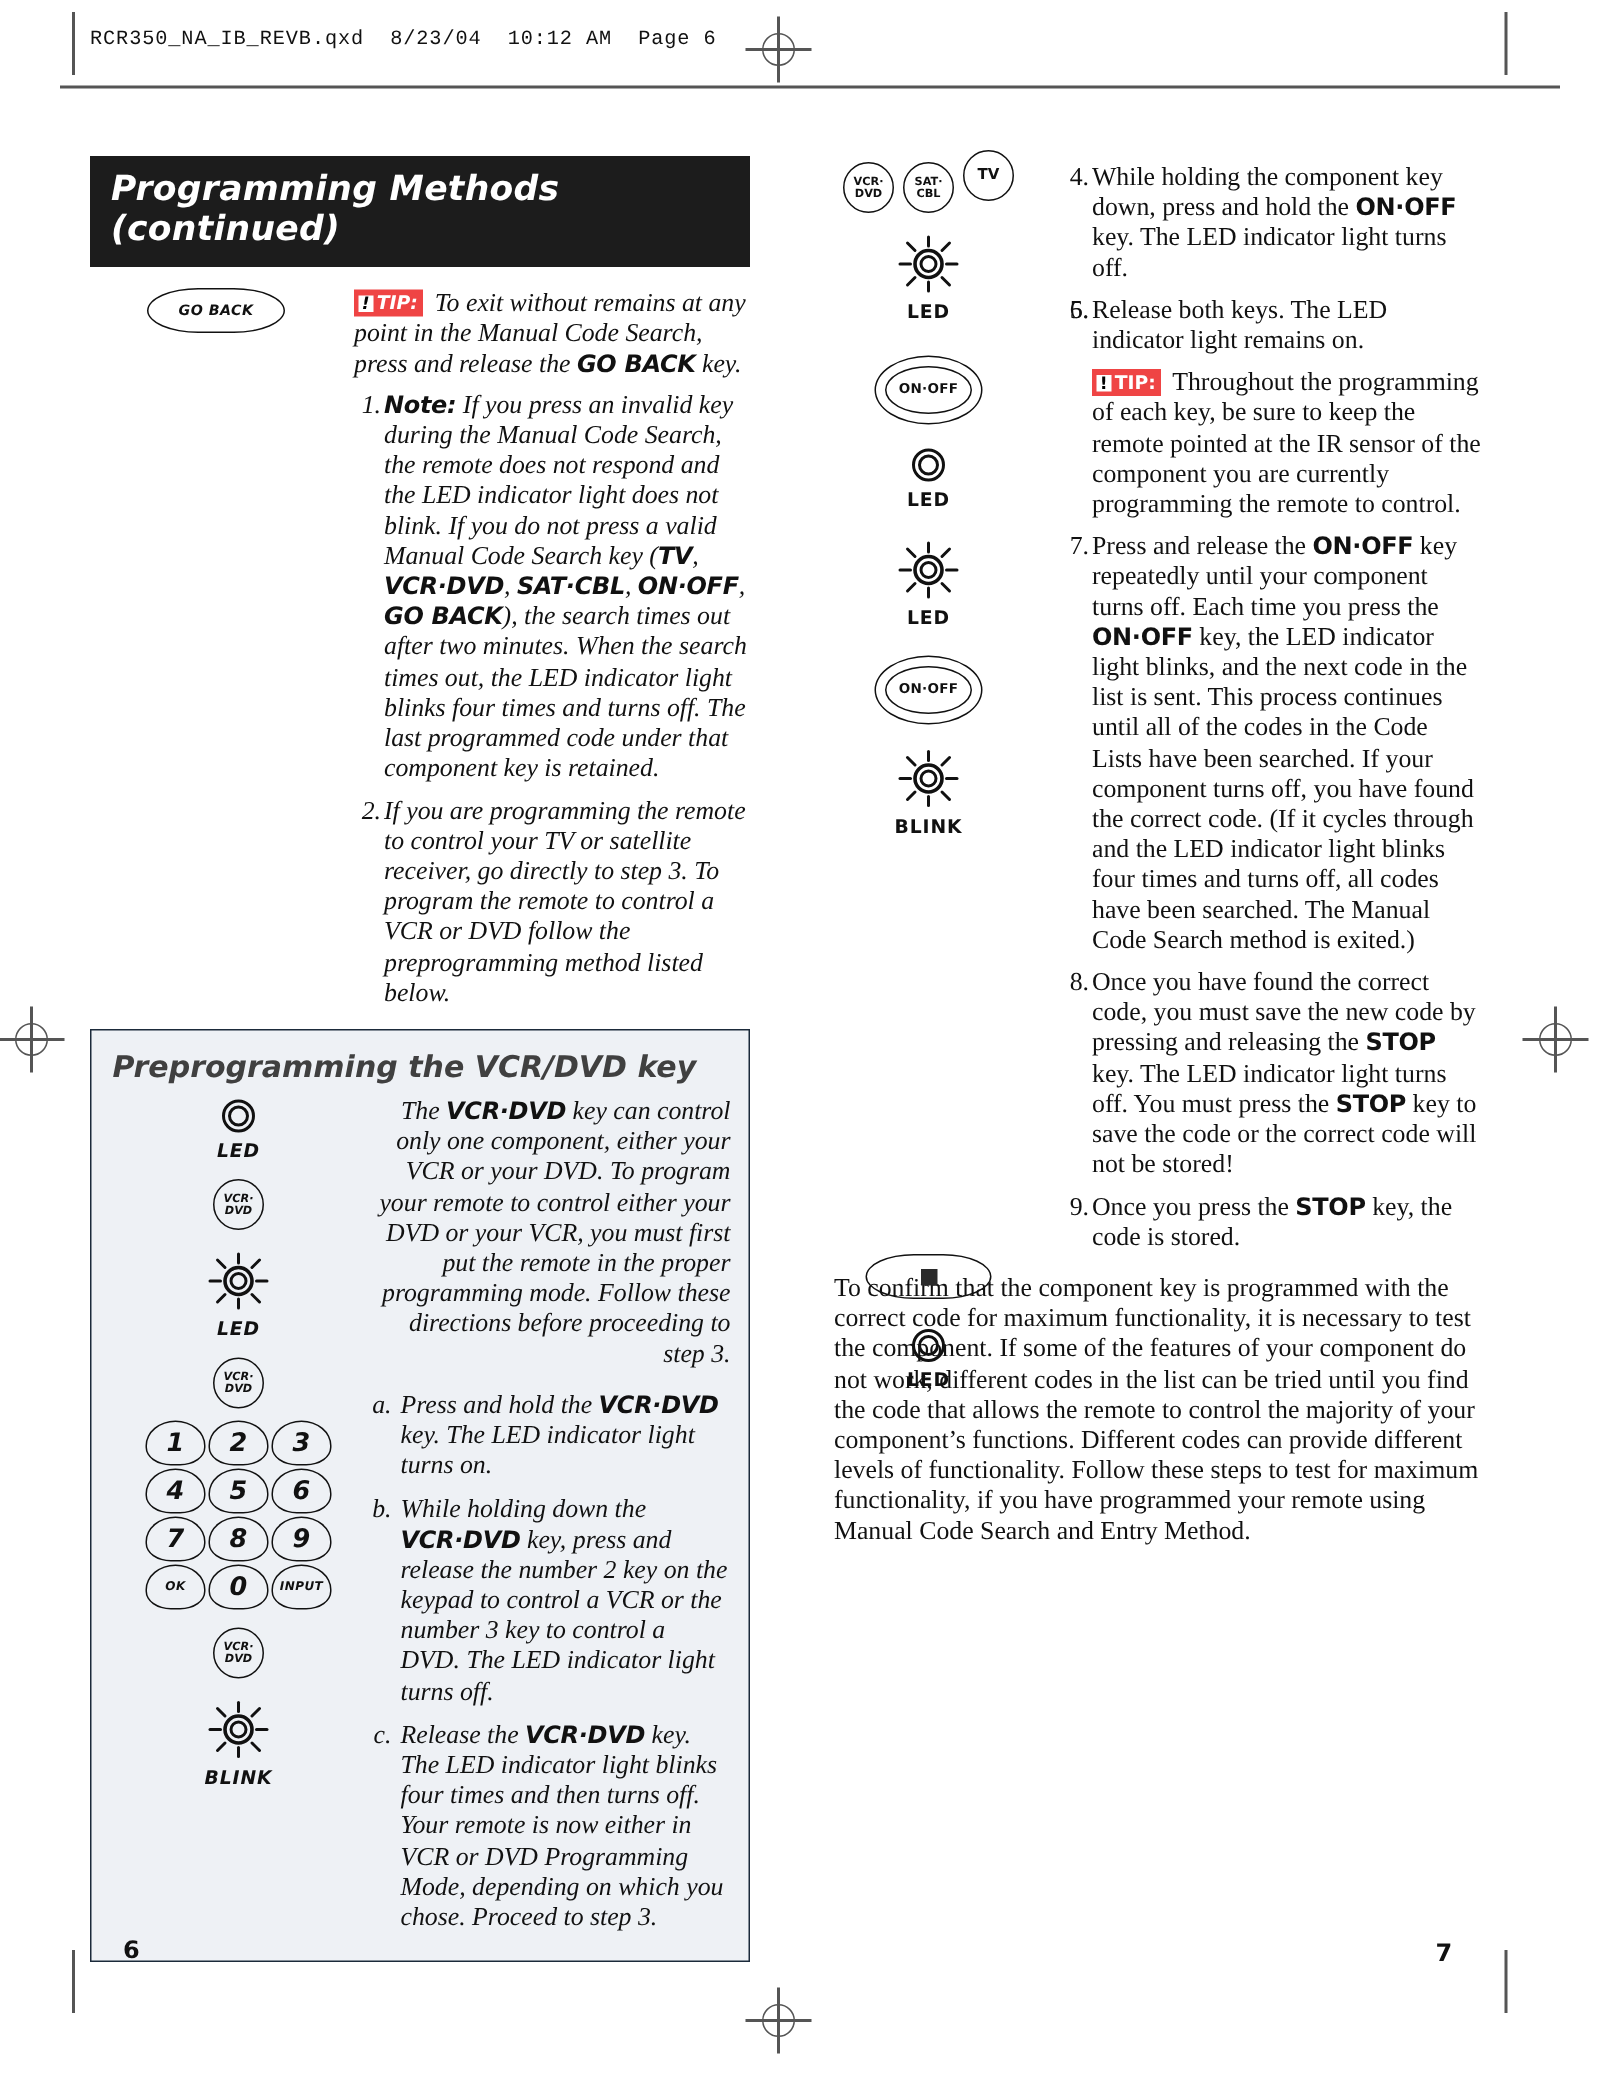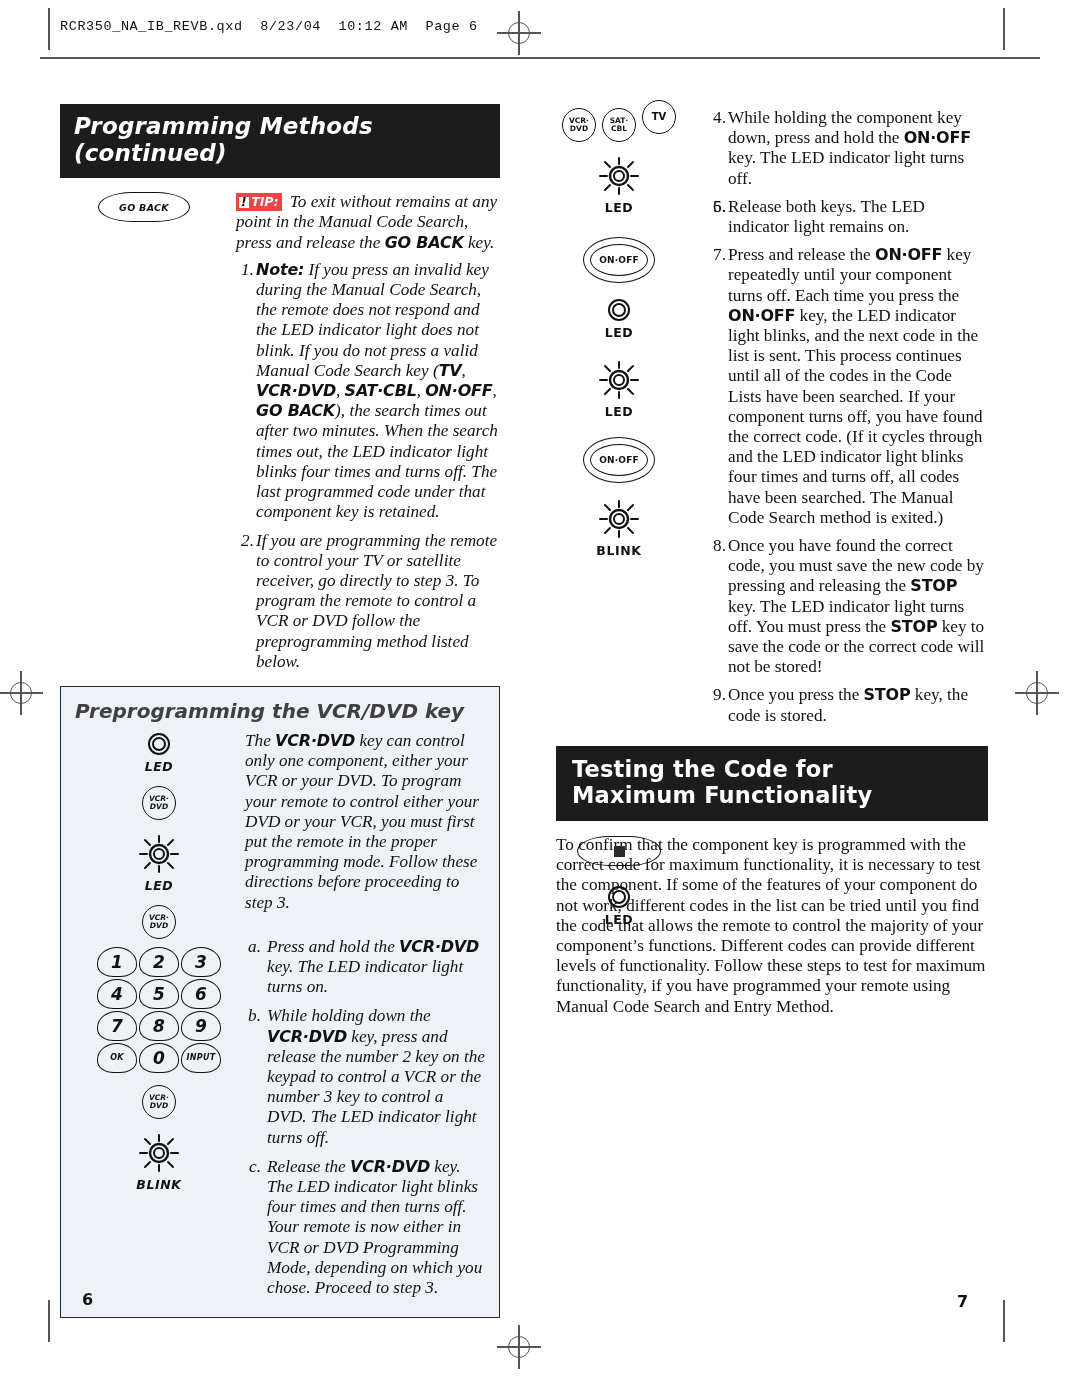--- a/index.html
+++ b/index.html
@@ -447,21 +447,21 @@
                 <line x1="34" y1="31" x2="39" y2="36"></line>
                 <line x1="39" y1="8" x2="34" y2="13"></line>
                 <line x1="16" y1="31" x2="11" y2="36"></line>
               </g>
             </svg>
             <div class="keylabel">BLINK</div>
           </div>
         </div>
 
         <div class="panel-text body-text">
-          <p style="margin:0 0 24px 0;">
+          <p style="margin:0 0 14px 0;text-align:right;">
             <span>The </span><b>VCR·DVD</b><span> key can control only one component, either your VCR or your DVD. To program your remote to control either your DVD or your VCR, you must first put the remote in the proper programming mode. Follow these directions before proceeding to step 3.</span>
           </p>
 
           <ul class="steps">
             <li class="step alpha">
               <span class="num">a.</span>
               <span>Press and hold the </span><b>VCR·DVD</b><span> key. The LED indicator light turns on.</span>
             </li>
             <li class="step alpha" style="margin-top:9px;">
               <span class="num">b.</span>
@@ -604,20 +604,23 @@
           <li class="step" style="margin-top:8px;">
             <span class="num">5.</span>
           </li>
 
           <li class="step" style="margin-top:8px;">
             <span class="num">6.</span>
             <span>Release both keys. The LED indicator light remains on.</span>
           </li>
         </ul>
 
+        <p class="hang" style="margin:8px 0 0 0;">
+          <span class="tip"><span class="bang">!</span><span>TIP:</span></span><span> Throughout the programming of each key, be sure to keep the remote pointed at the IR sensor of the component you are currently programming the remote to control.</span>
+        </p>
 
         <ul class="steps" style="margin-top:8px;">
           <li class="step">
             <span class="num">7.</span>
             <span>Press and release the </span><b>ON·OFF</b><span> key repeatedly until your component turns off. Each time you press the </span><b>ON·OFF</b><span> key, the LED indicator light blinks, and the next code in the list is sent. This process continues until all of the codes in the Code Lists have been searched. If your component turns off, you have found the correct code. (If it cycles through and the LED indicator light blinks four times and turns off, all codes have been searched. The Manual Code Search method is exited.)</span>
           </li>
         </ul>
 
 
         <ul class="steps" style="margin-top:8px;">
@@ -626,24 +629,20 @@
             <span>Once you have found the correct code, you must save the new code by pressing and releasing the </span><b>STOP</b><span> key. The LED indicator light turns off. You must press the </span><b>STOP</b><span> key to save the code or the correct code will not be stored!</span>
           </li>
           <li class="step" style="margin-top:8px;">
             <span class="num">9.</span>
             <span>Once you press the </span><b>STOP</b><span> key, the code is stored.</span>
           </li>
         </ul>
       </div>
     </div>
 
-    <div class="banner two-line" style="margin-top:20px;">
-      <div>Testing the Code for</div>
-      <div>Maximum Functionality</div>
-    </div>
 
     <p class="body-text" style="margin:14px 0 0 0;">To confirm that the component key is programmed with the correct code for maximum functionality, it is necessary to test the component. If some of the features of your component do not work, different codes in the list can be tried until you find the code that allows the remote to control the majority of your component’s functions. Different codes can provide different levels of functionality. Follow these steps to test for maximum functionality, if you have programmed your remote using Manual Code Search and Entry Method.</p>
   </div>
 
   <div class="pgnum pgnum-left">6</div>
   <div class="pgnum pgnum-right">7</div>
 
 </div>
 
 </body></html>

